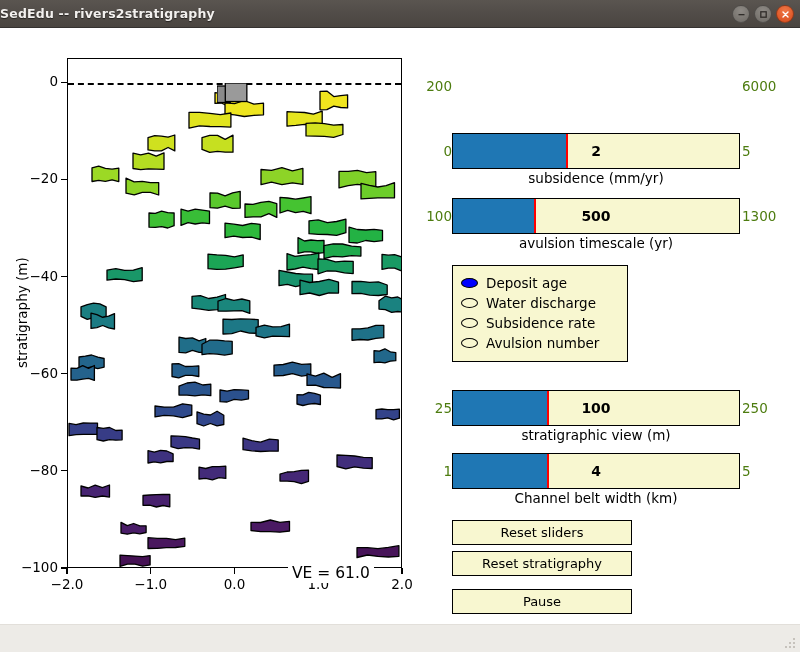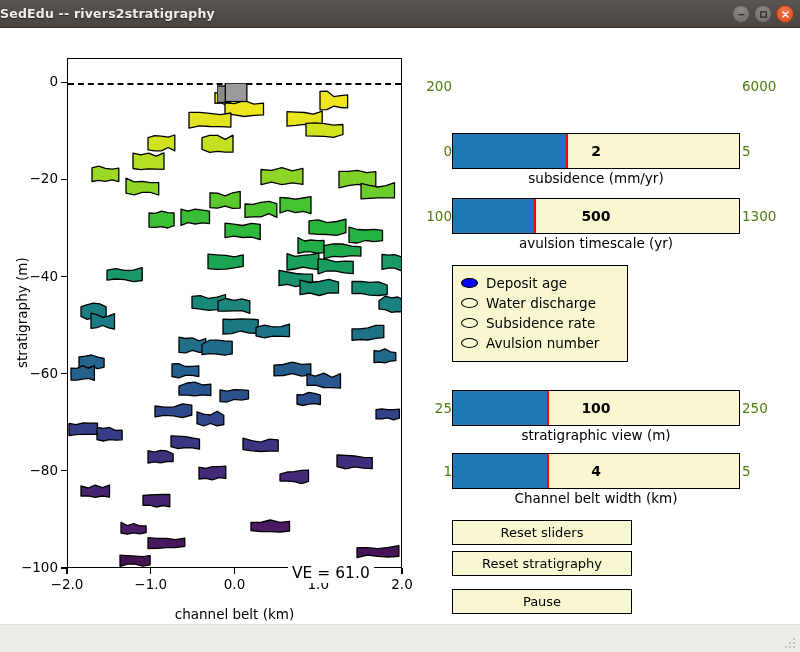--- a/index.html
+++ b/index.html
@@ -541,21 +541,20 @@
           <div class="xtick-lbl" style="left: 120.75px; width: 60px; text-align: center; top: 548px;">−1.0</div>
           <div class="tickmark" style="left: 150.15px; top: 540px; width: 1.2px; height: 6px;"></div>
           <div class="xtick-lbl" style="left: 204.5px; width: 60px; text-align: center; top: 548px;">0.0</div>
           <div class="tickmark" style="left: 233.9px; top: 540px; width: 1.2px; height: 6px;"></div>
           <div class="xtick-lbl" style="left: 288.25px; width: 60px; text-align: center; top: 548px;">1.0</div>
           <div class="tickmark" style="left: 317.65px; top: 540px; width: 1.2px; height: 6px;"></div>
           <div class="xtick-lbl" style="left: 372px; width: 60px; text-align: center; top: 548px;">2.0</div>
           <div class="tickmark" style="left: 401.4px; top: 540px; width: 1.2px; height: 6px;"></div>
         </div>
       <div class="ylabel" id="ylabel" style="left: 14px; top: 340px;">stratigraphy (m)</div>
-      <div class="xlabel" style="top:578px;">channel belt (km)</div>
       <div class="ve-box">VE = 61.0</div>
     </div>
 
     <div class="widgets">
 
       <div class="slider-block" style="top:40px;">
         <div class="slider-row">
           <span class="s-min">200</span>
           <span class="s-max">6000</span>
         </div>

